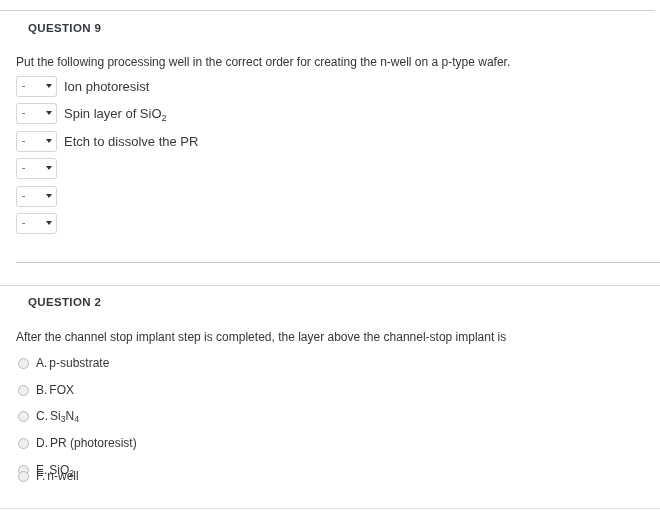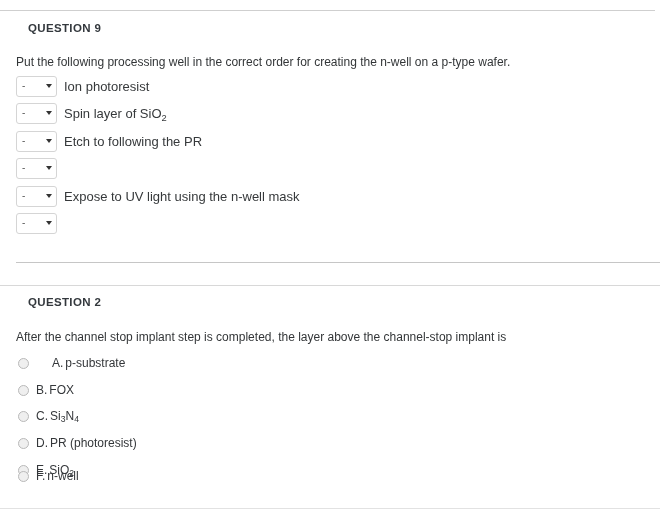--- a/index.html
+++ b/index.html
@@ -174,55 +174,54 @@
         <span class="caret"></span>
       </div>
       <span class="order-label"><span>Spin layer of SiO</span><sub>2</sub></span>
     </div>
 
     <div class="order-row" style="top:130px;">
       <div class="order-select">
         <span class="sel-val">-</span>
         <span class="caret"></span>
       </div>
-      <span class="order-label">Etch to following the PR</span>
+      <span class="order-label">Etch to dissolve the PR</span>
     </div>
 
     <div class="order-row" style="top:157px;">
       <div class="order-select">
         <span class="sel-val">-</span>
         <span class="caret"></span>
       </div>
     </div>
 
     <div class="order-row" style="top:185px;">
       <div class="order-select">
         <span class="sel-val">-</span>
         <span class="caret"></span>
       </div>
-      <span class="order-label">Expose to UV light using the n-well mask</span>
     </div>
 
     <div class="order-row" style="top:212px;">
       <div class="order-select">
         <span class="sel-val">-</span>
         <span class="caret"></span>
       </div>
     </div>
   </div>
 
   <div class="rule-inset"></div>
   <div class="rule-full"></div>
 
   <div>
     <div class="q-heading" style="left:28px; top:296px;">QUESTION 2</div>
 
     <div class="q-prompt" style="left:16px; top:330px;">After the channel stop implant step is completed, the layer above the channel-stop implant is</div>
 
-    <div class="radio-row" style="top:354px;gap:16px;">
+    <div class="radio-row" style="top:354px;">
       <span class="radio-mark"></span>
       <span class="radio-label"><span class="radio-letter">A.</span><span>p-substrate</span></span>
     </div>
 
     <div class="radio-row" style="top:381px;">
       <span class="radio-mark"></span>
       <span class="radio-label"><span class="radio-letter">B.</span><span>FOX</span></span>
     </div>
 
     <div class="radio-row" style="top:407px;">

